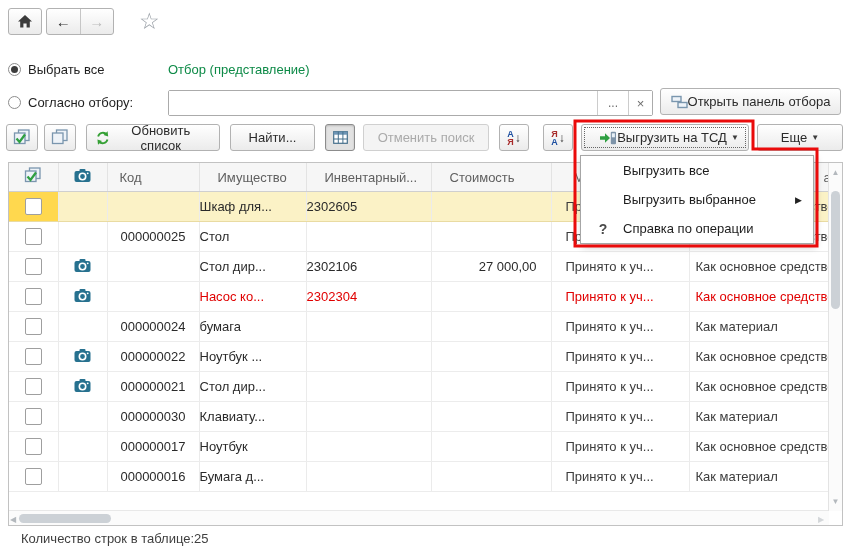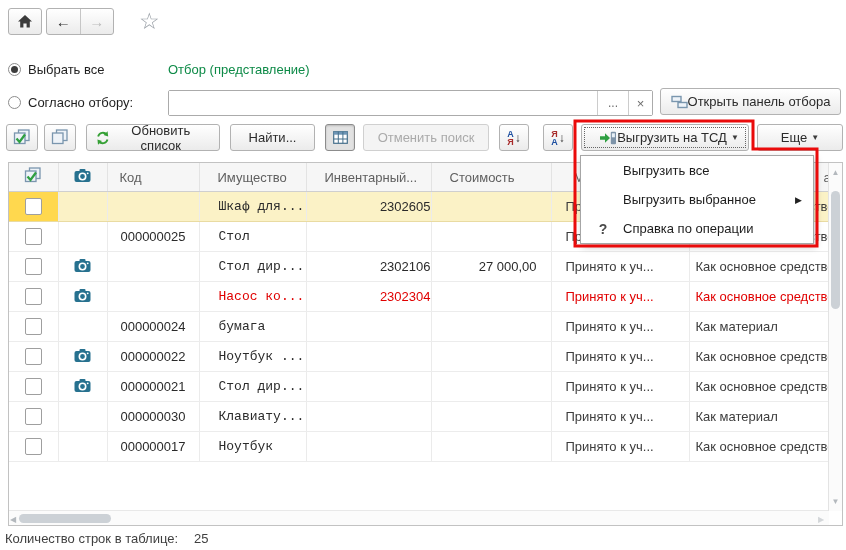--- a/index.html
+++ b/index.html
@@ -48,23 +48,23 @@
   
   .table-wrap{position:absolute;left:8px;top:162px;width:835px;height:364px;border:1px solid #c2c2c2;
               box-sizing:border-box;overflow:hidden;background:#fff;}
   table{border-collapse:collapse;table-layout:fixed;width:821px;}
   th{height:28px;background:#f6f6f6;border-bottom:1px solid #cfcfcf;border-right:1px solid #e3e3e3;
      color:#606060;font-weight:normal;text-align:left;padding:0 0 0 18px;white-space:nowrap;overflow:hidden;cursor:pointer;}
   th.center{text-align:center;padding:0;}
   td{height:29px;border-bottom:1px solid #ececec;border-right:1px solid #ebebeb;padding:0;
      white-space:nowrap;overflow:hidden;font-size:13px;color:#2a2a2a;}
   .c-sel{text-align:center;} .c-cam{text-align:center;}
-  .c-code{text-align:center;} .c-inv{text-align:right;}
+  .c-code{text-align:center;} .c-inv{text-align:left;}
   .c-cost{text-align:right;padding-right:14px;box-sizing:border-box;}
-  .c-name{padding-left:19px;box-sizing:border-box;font-family:Liberation Mono, monospace;}
+  .c-name{padding-left:0;box-sizing:border-box;}
   .c-status{padding-left:14px;box-sizing:border-box;color:#3c3c3c;}
   .c-kind{padding-left:6px;box-sizing:border-box;color:#3c3c3c;}
   .cb{display:inline-block;width:15px;height:15px;border:1px solid #9f9f9f;border-radius:2px;background:#fff;vertical-align:middle;cursor:pointer;}
   tr.selected td{background:#fbf2c6;border-bottom-color:#e9dba2;}
   tr.selected td.c-sel{background:#ffd84e;}
   tr.red td.c-name,tr.red td.c-inv,tr.red td.c-status,tr.red td.c-kind{color:#e00000;}
   .hdr-frag-kind{display:inline-block;margin-left:116px;}
   .hdr-frag-status{display:inline-block;margin-left:4px;}
 
   
@@ -81,21 +81,21 @@
   .menu{position:absolute;left:580px;top:155px;width:232px;height:87px;background:#fff;border:1px solid #a6a6a6;
         box-shadow:2px 3px 7px rgba(0,0,0,.22);z-index:30;}
   .menu-item{height:29px;display:flex;align-items:center;padding-left:42px;position:relative;color:#1c1c1c;cursor:pointer;}
   .mi-icon{position:absolute;left:14px;width:16px;text-align:center;color:#4a4a4a;font-weight:bold;font-size:14px;}
   .mi-arrow{position:absolute;right:11px;font-size:9px;color:#222;}
 
   
   .annotation{position:absolute;left:0;top:0;z-index:40;pointer-events:none;}
 
   
-  .statusbar{position:absolute;left:5px;top:531px;color:#3f3f3f;display:flex;gap:16px;}
+  .statusbar{position:absolute;left:21px;top:531px;color:#3f3f3f;display:flex;}
 </style>
 </head>
 <body>
 
 <div class="screen">
 
   <button class="btn home-btn">
     <svg width="16" height="15" viewBox="0 0 16 15">
       <path d="M8 1 L15 7.6 H12.8 V13.6 H9.6 V9.6 H6.4 V13.6 H3.2 V7.6 H1 Z" fill="#3b3b3b"></path>
     </svg>
@@ -379,20 +379,37 @@
           <circle cx="13.7" cy="4.3" r="0.9" fill="#fff"></circle>
         </svg>
       </td>
       <td class="c-code">000000017</td>
       <td class="c-name">Ноутбук</td>
       <td class="c-inv"></td>
       <td class="c-cost"></td>
       <td class="c-status">Принято к уч...</td>
       <td class="c-kind">Как основное средство</td>
     </tr>
+          <tr>
+      <td class="c-sel"><span class="cb"></span></td>
+      <td class="c-cam">
+        <svg width="17" height="13" viewBox="0 0 17 13" style="visibility: hidden;">
+          <rect x="0.5" y="2" width="16" height="11" rx="2" fill="#27718f"></rect>
+          <rect x="5.5" y="0" width="6" height="3.5" rx="1" fill="#27718f"></rect>
+          <circle cx="8.5" cy="7.5" r="3.2" fill="none" stroke="#fff" stroke-width="1.6"></circle>
+          <circle cx="13.7" cy="4.3" r="0.9" fill="#fff"></circle>
+        </svg>
+      </td>
+      <td class="c-code">000000016</td>
+      <td class="c-name">Бумага д...</td>
+      <td class="c-inv"></td>
+      <td class="c-cost"></td>
+      <td class="c-status">Принято к уч...</td>
+      <td class="c-kind">Как материал</td>
+    </tr>
         </tbody>
     </table>
 
     <div class="vscroll">
       <span class="scroll-arrow up">▲</span>
       <span class="vthumb"></span>
       <span class="scroll-arrow down">▼</span>
     </div>
     <div class="hscroll">
       <span class="scroll-arrow left">◀</span>

